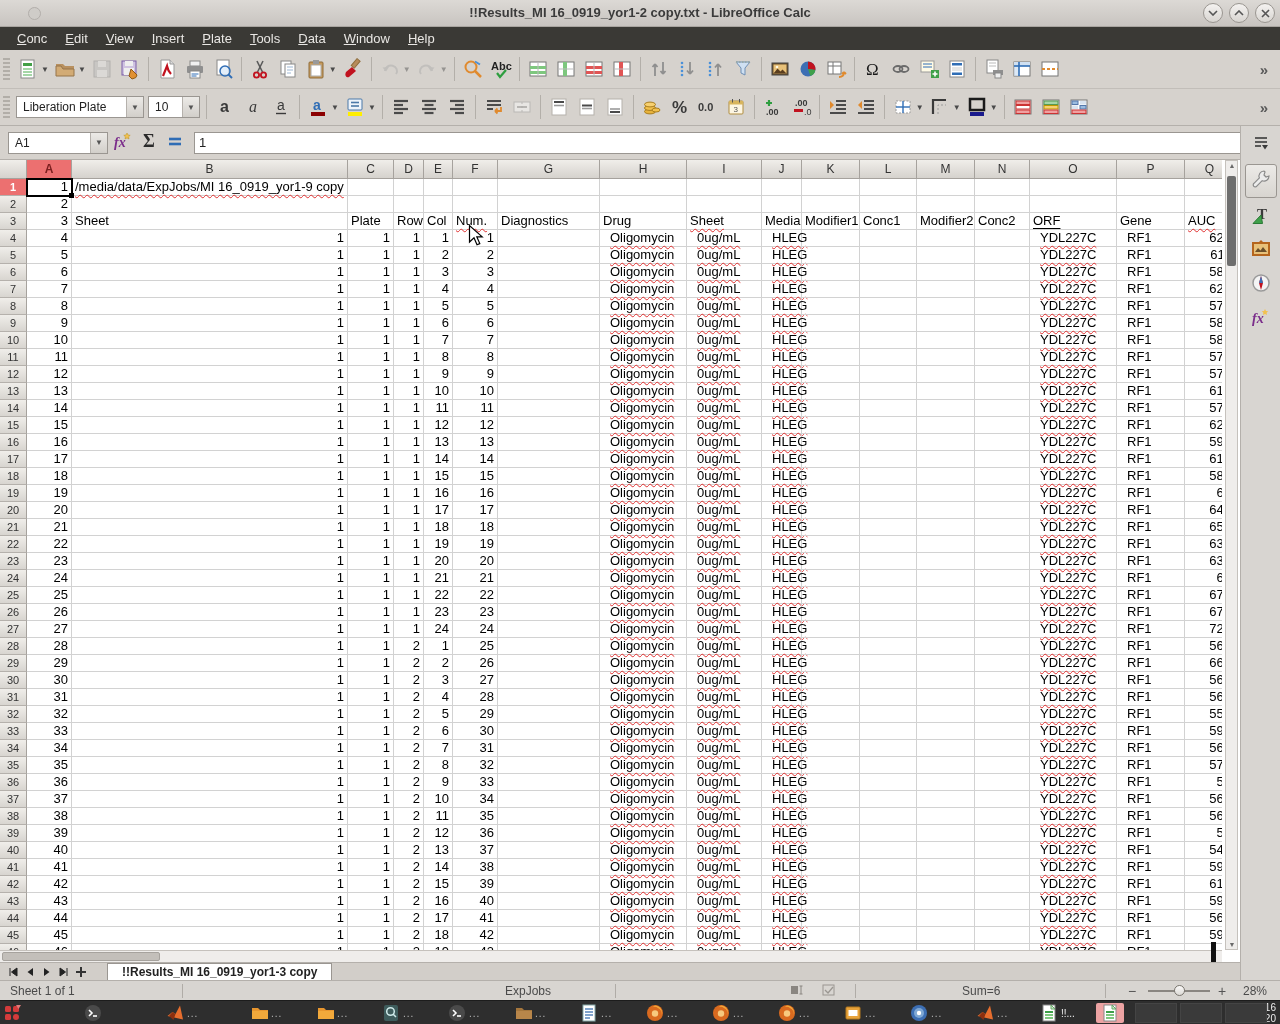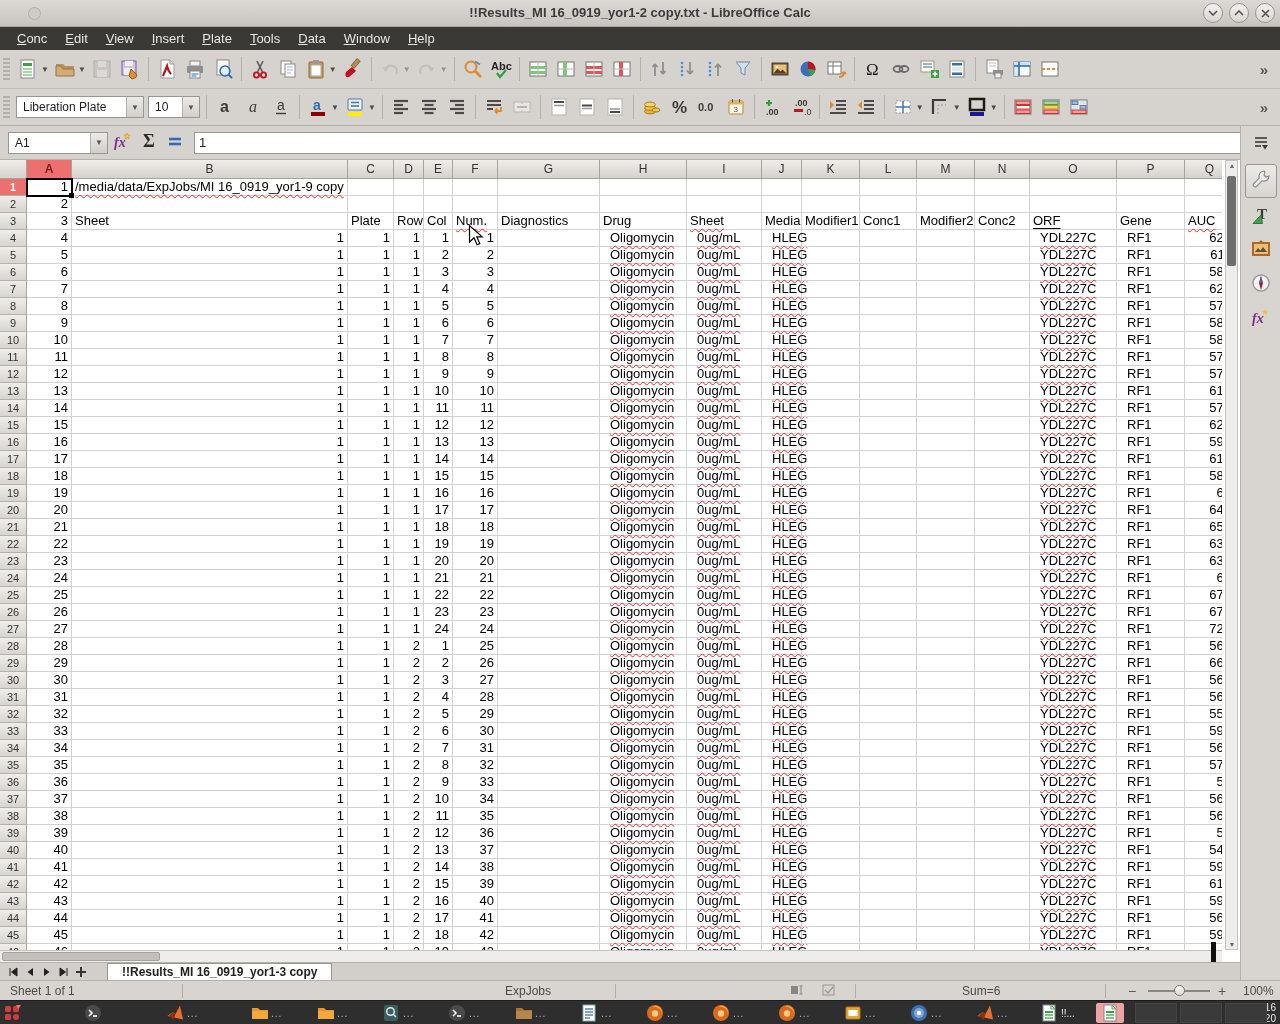--- a/index.html
+++ b/index.html
@@ -1807,21 +1807,21 @@
         </svg>
     </span>
     <div class="sb-sep" style="left:855px;"></div>
     <span style="position:absolute;left:962px;top:3px;">Sum=6</span>
     <div class="sb-sep" style="left:1105px;"></div>
     <span class="zbtn" style="left:1128px;">−</span>
     <div id="zoomslider">
       <div id="zoomthumb"></div>
     </div>
     <span class="zbtn" style="left:1218px;">+</span>
-    <span style="position:absolute;left:1243px;top:3px;">100%</span>
+    <span style="position:absolute;left:1243px;top:3px;">28%</span>
   </div>
 
   <div id="sidebar">
       <div class="side-ic">
         <span><svg width="22" height="22" viewBox="0 0 22 22">
             <g stroke="#3a3a3a" stroke-width="1.6">
               <line x1="5" y1="6" x2="17" y2="6"></line>
               <line x1="5" y1="10" x2="17" y2="10"></line>
               <line x1="5" y1="14" x2="11" y2="14"></line>
             </g>

